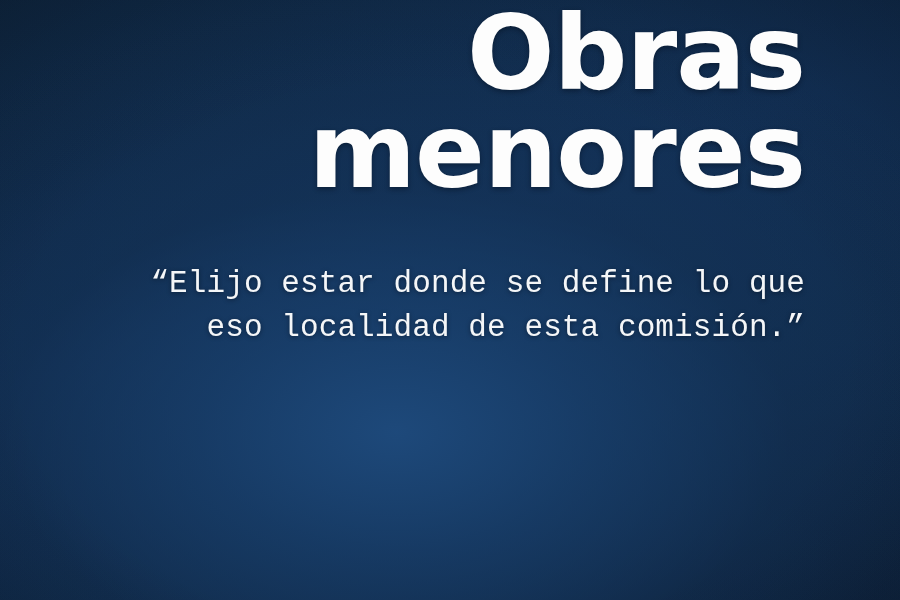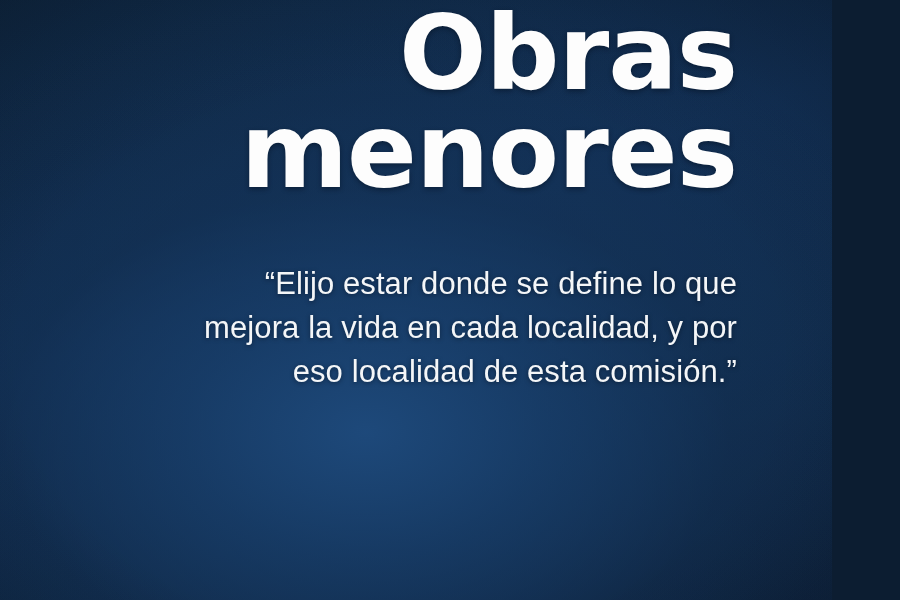--- a/index.html
+++ b/index.html
@@ -7,21 +7,21 @@
     padding: 0;
     background: #0c1d31;
   }
 
   body {
     font-family: "Liberation Sans", sans-serif;
   }
 
   .slide {
     position: relative;
-    width: 832px;
+    width: 900px;
     height: 600px;
     overflow: hidden;
     background-color: #123359;
     
     background-image:
       radial-gradient(ellipse 78% 72% at 44% 72%,
           rgba(30, 74, 124, 0.95) 0%,
           rgba(24, 62, 106, 0.72) 28%,
           rgba(17, 44, 76, 0.42) 56%,
           rgba(12, 30, 52, 0.12) 78%,
@@ -75,35 +75,35 @@
     font-family: "Liberation Sans", sans-serif;
     font-weight: normal;
     font-size: 31px;
     line-height: 44px;
     letter-spacing: 0.1px;
     text-shadow: 0 1px 4px rgba(3, 12, 24, 0.5);
   }
 
   .quote-line {
     display: block;
+    font-family: Liberation Mono, monospace;
   }
 </style>
 </head>
 <body>
 
 <div class="slide">
   <div class="vignette"></div>
 
   <div class="content">
 
     <h1 class="title">
       <span class="title-line">Obras</span><br>
       <span class="title-line">menores</span>
     </h1>
 
     <p class="quote">
       <span class="quote-line">“Elijo estar donde se define lo que</span>
-      <span class="quote-line">mejora la vida en cada localidad, y por</span>
       <span class="quote-line">eso localidad de esta comisión.”</span>
     </p>
 
   </div>
 </div>
 
 </body></html>

